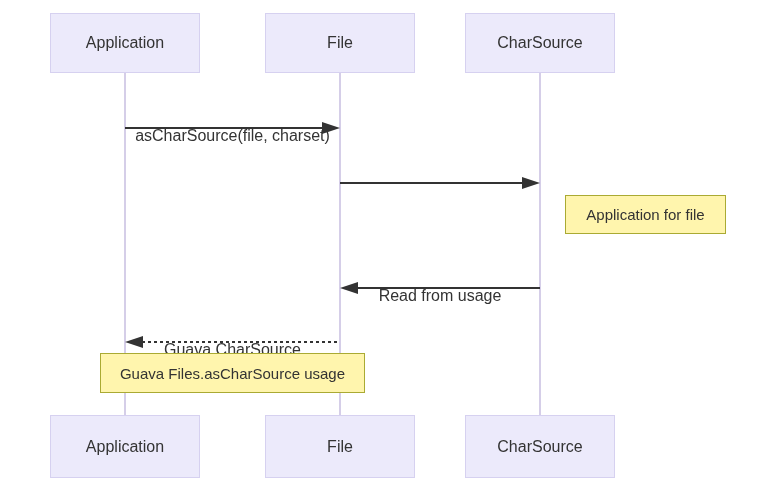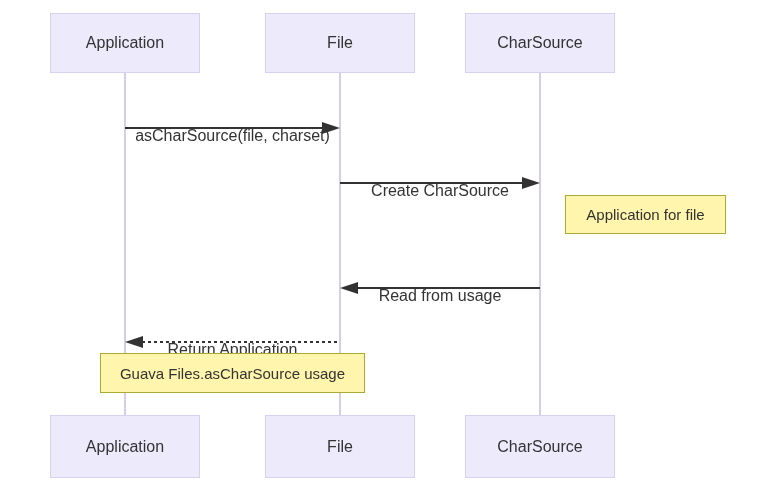--- a/index.html
+++ b/index.html
@@ -80,33 +80,32 @@
     <span>File</span>
   </div>
   <div class="actor-box actor-top" style="left:465px;">
     <span>CharSource</span>
   </div>
 
   <div class="msg-label" style="left:125px;width:215px;top:95px;">asCharSource(file, charset)</div>
   <div class="msg-line" style="left:125px;top:127px;width:198px;"></div>
   <div class="arrowhead right" style="left:322px;top:122px;"></div>
 
-  <div class="msg-label" style="left:340px;width:200px;top:150px;">Create CharSource</div>
   <div class="msg-line" style="left:340px;top:182px;width:183px;"></div>
   <div class="arrowhead right" style="left:522px;top:177px;"></div>
 
   <div class="note" style="left:565px;top:195px;width:161px;height:39px;">
     <span>Application for file</span>
   </div>
 
   <div class="msg-label" style="left:340px;width:200px;top:255px;">Read from usage</div>
   <div class="msg-line" style="left:357px;top:287px;width:183px;"></div>
   <div class="arrowhead left" style="left:340px;top:282px;"></div>
 
-  <div class="msg-label" style="left:125px;width:215px;top:309px;">Return Application</div>
+  <div class="msg-label" style="left:125px;width:215px;top:309px;">Guava CharSource</div>
   <div class="msg-line dotted" style="left:142px;top:341px;width:198px;"></div>
   <div class="arrowhead left" style="left:125px;top:336px;"></div>
 
   <div class="note" style="left:100px;top:353px;width:265px;height:40px;">
     <span>Guava Files.asCharSource usage</span>
   </div>
 
   <div class="actor-box actor-bottom" style="left:50px;">
     <span>Application</span>
   </div>

